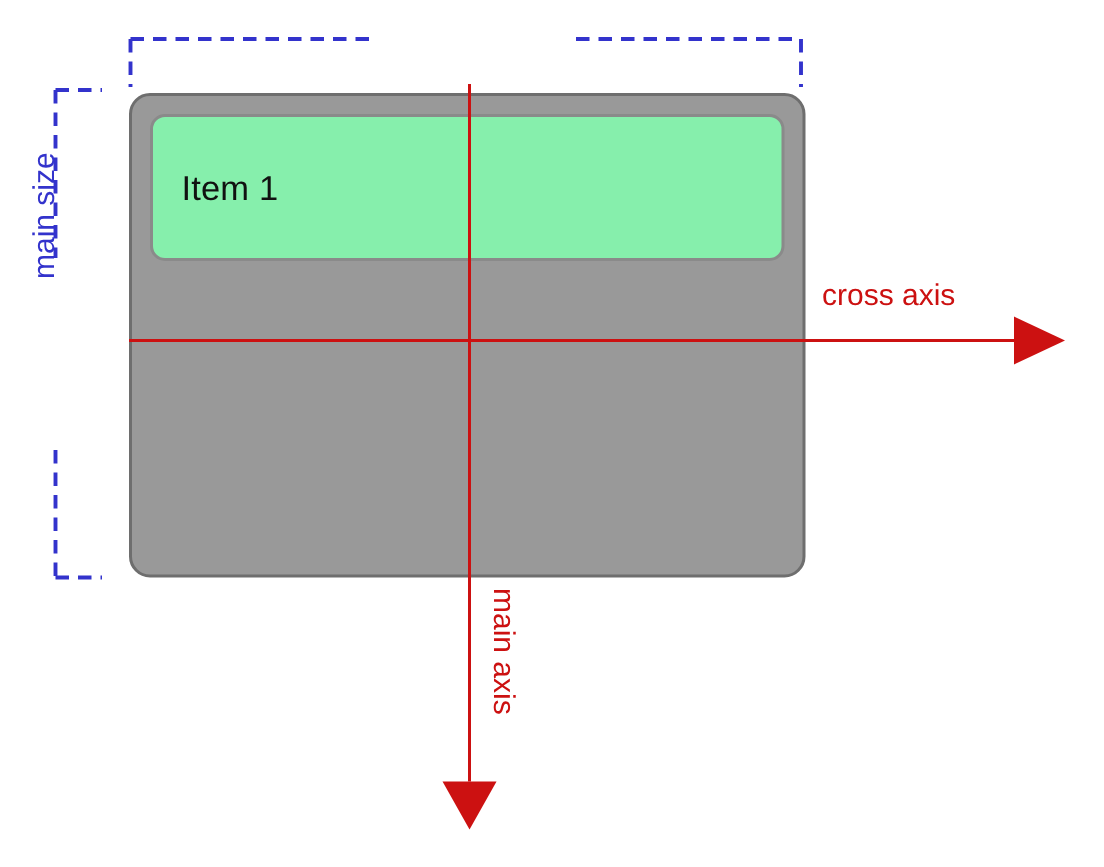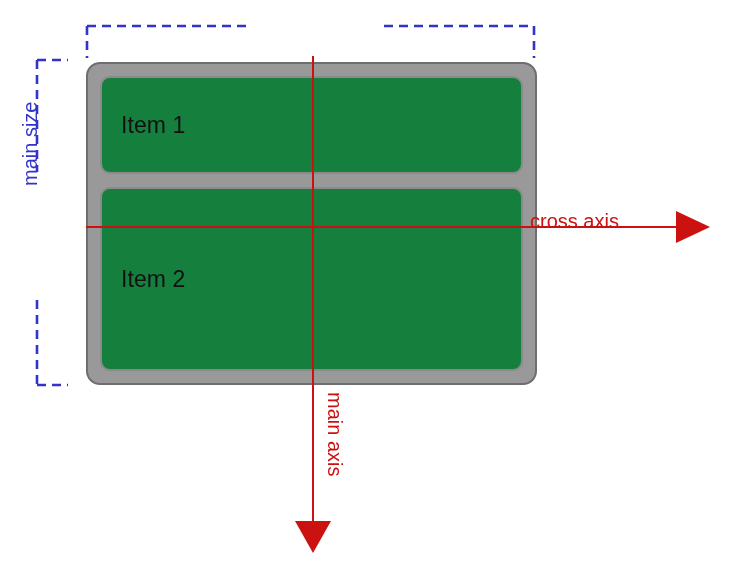--- a/index.html
+++ b/index.html
@@ -36,21 +36,21 @@
     background: #999999;
     border: 2px solid #6e6e6e;
     border-radius: 14px;
     display: flex;
     flex-direction: column;
     padding: 12px;
     gap: 13px;
   }
   .flex-item {
     box-sizing: border-box;
-    background: #15803d;
+    background: #86efac;
     border: 2px solid #8a8a8a;
     border-radius: 10px;
     display: flex;
     align-items: center;
     padding-left: 19px;
     color: #111111;
     font-size: 23px;
     letter-spacing: 0.1px;
   }
   .flex-item.item-1 { flex: 0 0 98px; }
@@ -70,23 +70,22 @@
     left: 258px;
     top: 12px;
   }
   .label-main-size {
     left: 20px;
     top: 186px;
     transform: rotate(-90deg);
     transform-origin: left top;
   }
   .label-cross-axis {
-    left: 530px;
+    left: 548px;
     top: 187px;
-    margin-top: 24px;
   }
   .label-main-axis {
     left: 345px;
     top: 392px;
     transform: rotate(90deg);
     transform-origin: left top;
   }
 </style>
 </head>
 <body>
@@ -111,23 +110,20 @@
       <path d="M 37 300 L 37 385"></path>
 
       <path d="M 37 385 L 68 385"></path>
     </g>
   </svg>
 
   <div class="flex-container">
     <div class="flex-item item-1">
       <span>Item 1</span>
     </div>
-    <div class="flex-item item-2">
-      <span>Item 2</span>
-    </div>
   </div>
 
   <svg class="layer" viewBox="0 0 736 578" xmlns="http://www.w3.org/2000/svg">
 
     <line x1="86" y1="227" x2="676" y2="227" stroke="#cc1111" stroke-width="2"></line>
     <polygon points="676,211 710,227 676,243" fill="#cc1111"></polygon>
 
     <line x1="313" y1="56" x2="313" y2="521" stroke="#cc1111" stroke-width="2"></line>
     <polygon points="295,521 331,521 313,553" fill="#cc1111"></polygon>
   </svg>

